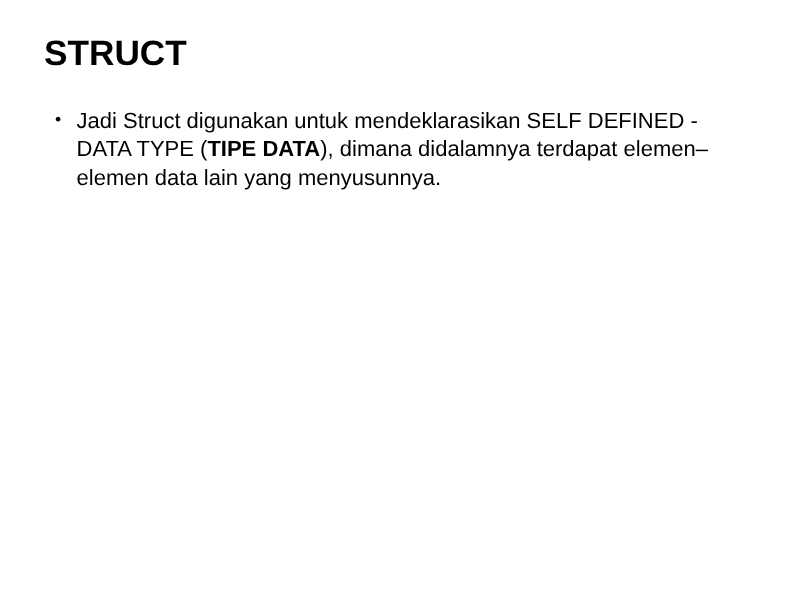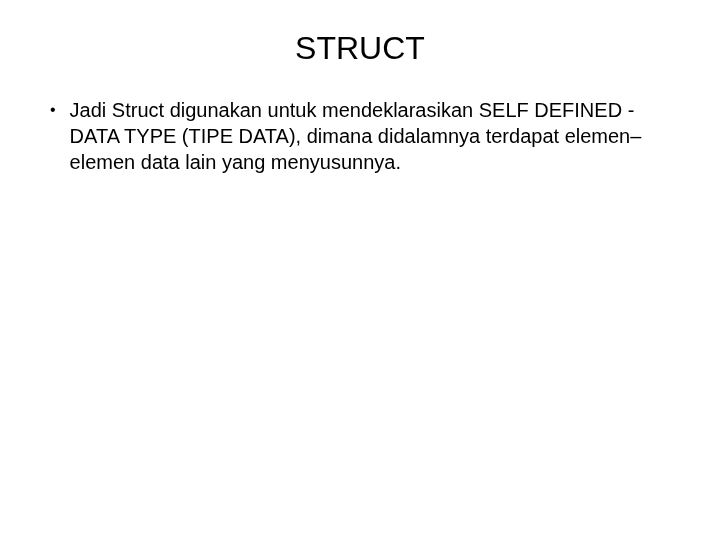--- a/index.html
+++ b/index.html
@@ -9,23 +9,22 @@
     }
     body {
       width: 720px;
       height: 540px;
       background: #ffffff;
       font-family: Arial, Helvetica, sans-serif;
       color: #000000;
       padding: 20px 40px;
     }
     .title {
-      text-align: center;
       font-size: 32px;
-      font-weight: normal;
+      font-weight: bold;
       margin-top: 10px;
       margin-bottom: 30px;
     }
     .content {
       padding-left: 30px;
       padding-right: 30px;
     }
     .bullet-item {
       display: flex;
       align-items: flex-start;
@@ -35,21 +34,21 @@
     .bullet {
       margin-right: 14px;
       margin-left: -20px;
       font-size: 16px;
       line-height: 1.6;
     }
     .bullet-text {
       flex: 1;
     }
     .bold {
-      font-weight: normal;
+      font-weight: bold;
     }
   </style>
 </head>
 <body>
 
 <h1 class="title">STRUCT</h1>
 
 <div class="content">
   <div class="bullet-item">
     <span class="bullet">•</span>

